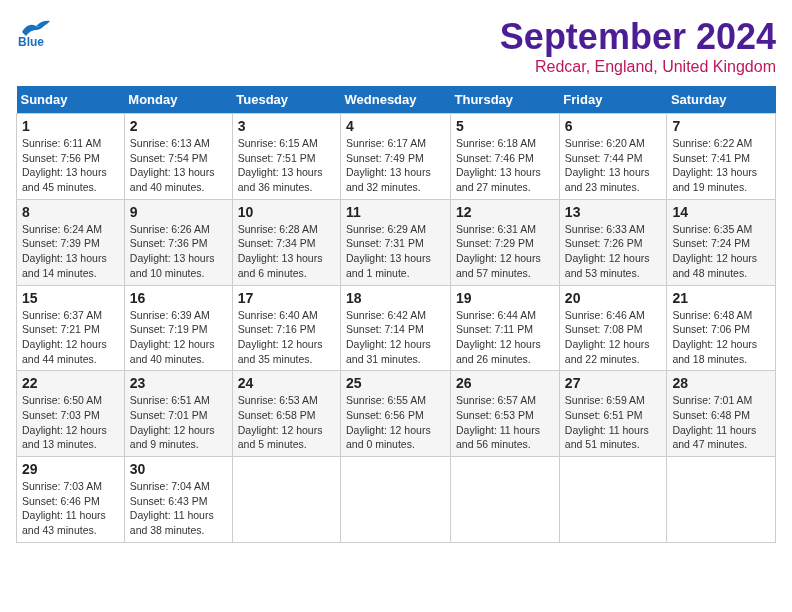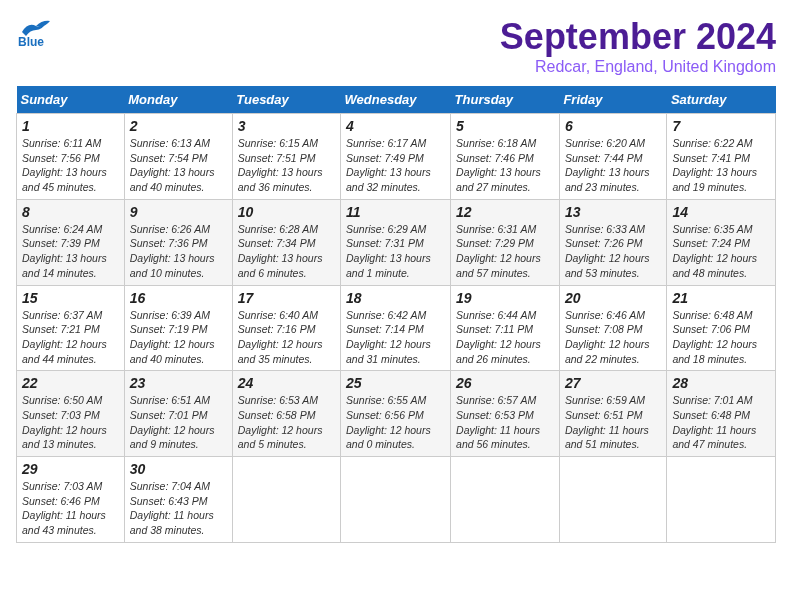--- a/index.html
+++ b/index.html
@@ -35,27 +35,26 @@
     .title-block {
       text-align: right;
     }
     .month-title {
       font-size: 36px;
       font-weight: bold;
       color: #4c1d95;
     }
     .location {
       font-size: 16px;
-      color: #8b5cf6;
+      color: #be185d;
     }
     table {
       width: 100%;
       border-collapse: collapse;
       font-size: 11px;
-      font-style: italic;
     }
     thead th {
       background: #1a6fbf;
       color: #fff;
       padding: 6px 4px;
       text-align: left;
       font-size: 13px;
       font-weight: bold;
     }
     tbody td {

